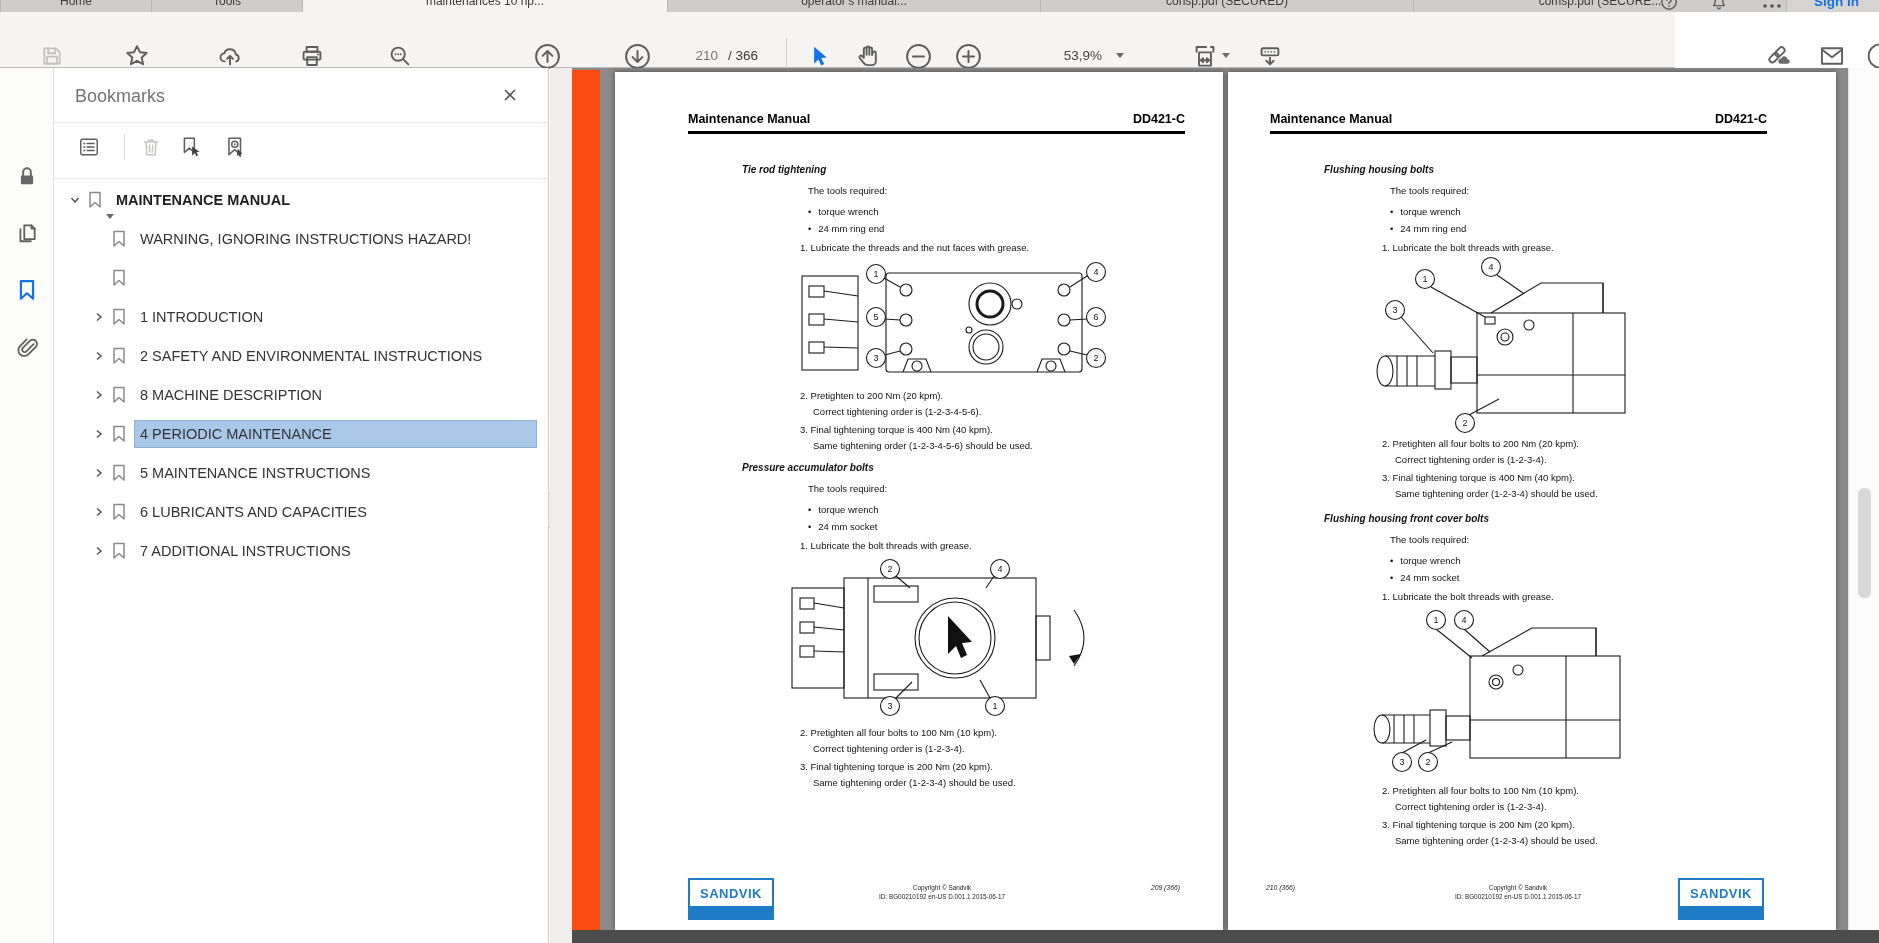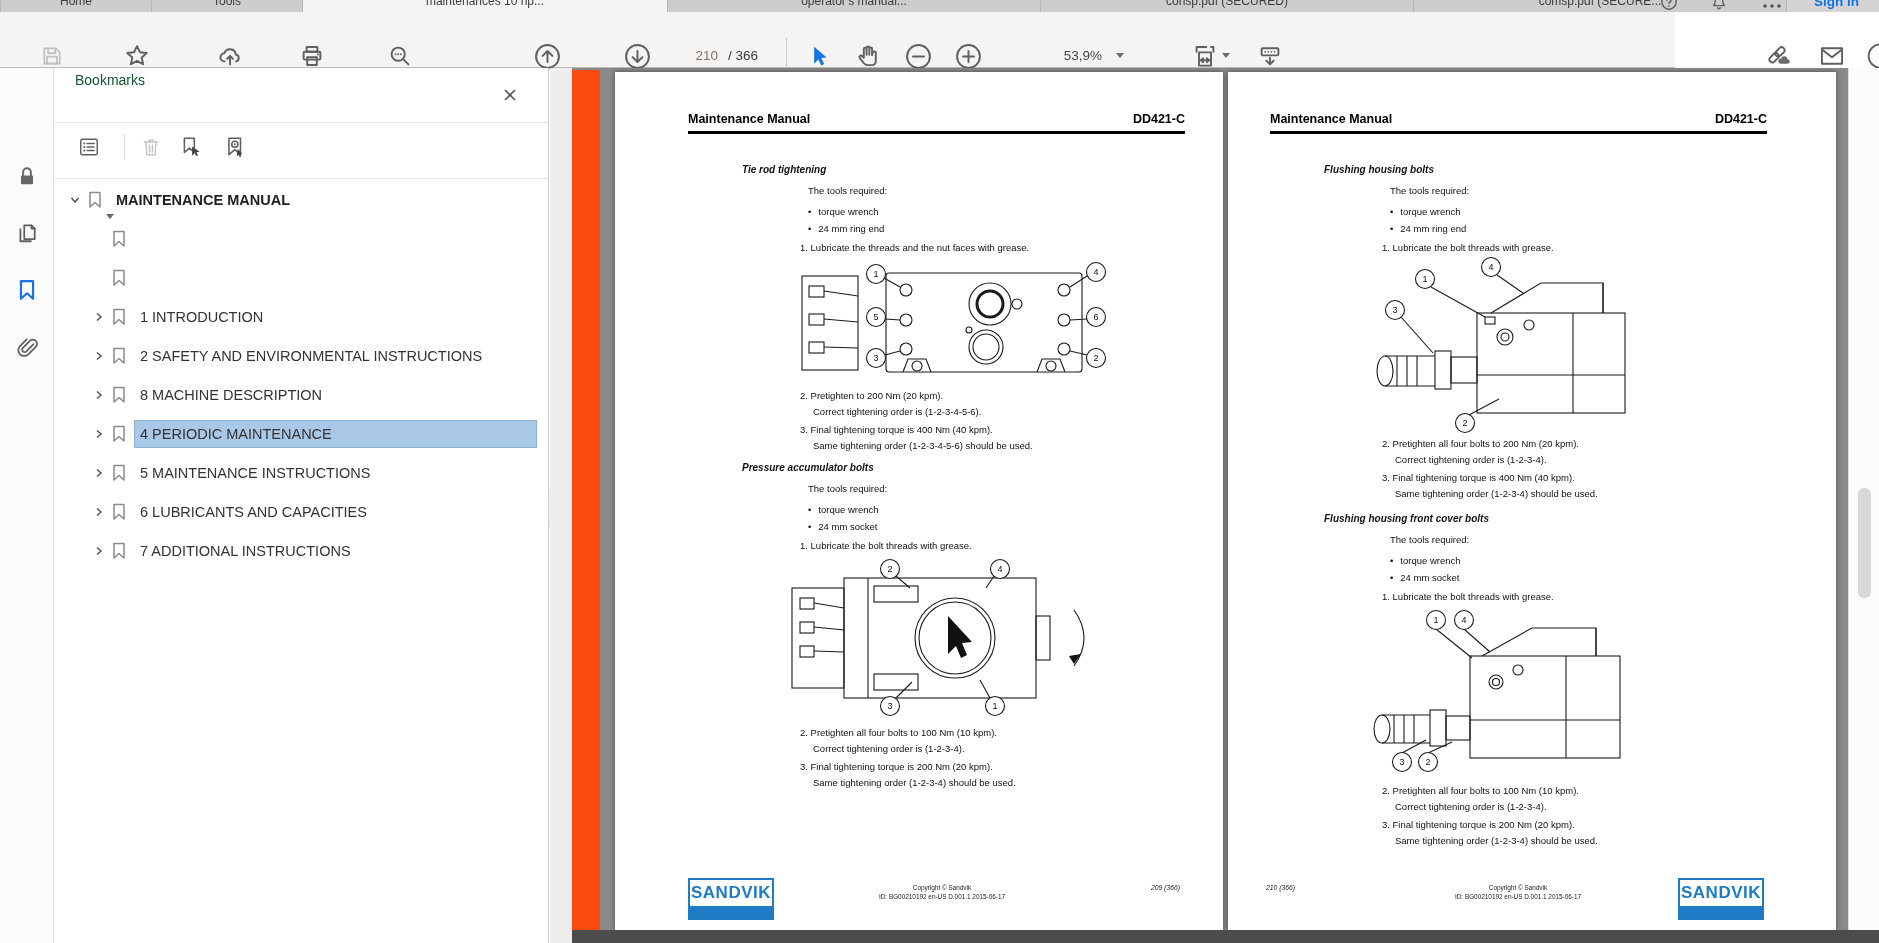--- a/index.html
+++ b/index.html
@@ -23,21 +23,21 @@
          font-family:"Liberation Sans",sans-serif;font-size:13.5px;color:#7d7265;text-align:right;padding:0}
   .pg-tot{position:absolute;left:728px;top:36px;font-size:13.5px;color:#3b3b3b}
   .vdiv{position:absolute;left:786px;top:26px;width:1px;height:32px;background:#cfccc9}
   .zoomtxt{position:absolute;left:1002px;top:36px;width:100px;text-align:right;font-size:13.5px;color:#454545}
   .caret{position:absolute;width:0;height:0;border-left:4px solid transparent;border-right:4px solid transparent;border-top:5px solid #6b6b6b}
   
   .rail{position:absolute;left:0;top:68px;width:54px;height:875px;background:#fbfbfa;border-right:1px solid #e2e0de;box-sizing:border-box}
   .rbn{position:absolute;left:15px;width:24px;height:24px;display:flex;align-items:center;justify-content:center}
   
   .bmpanel{position:absolute;left:54px;top:68px;width:495px;height:875px;background:#fff;border-right:1px solid #cfcdcb;box-sizing:border-box}
-  .bm-title{position:absolute;left:21px;top:4px;font-size:14px;color:#14532d}
+  .bm-title{position:absolute;left:21px;top:18px;font-size:18px;color:#737373}
   .bm-close{position:absolute;left:446px;top:17px;width:20px;height:20px;display:flex;align-items:center;justify-content:center}
   .sep{position:absolute;left:0;right:0;height:1px;background:#e6e5e4}
   .bmt{position:absolute;top:66px;width:26px;height:26px;display:flex;align-items:center;justify-content:center}
   .bm-vdiv{position:absolute;left:70px;top:66px;width:1px;height:26px;background:#dddcdb}
   .bmlist{position:absolute;left:0;top:112px;right:1px}
   .row{display:flex;align-items:center;height:39px}
   .row.lvl0{padding-left:12px}
   .row.lvl1{padding-left:36px}
   .chev{width:18px;height:14px;display:flex;align-items:center;justify-content:center;flex:none}
   .bmi{width:18px;margin:0 6px 0 2px;flex:none}
@@ -60,21 +60,21 @@
   .hdr{position:absolute;font-weight:bold;font-size:12.5px;color:#000;white-space:nowrap}
   .rule{position:absolute;height:2.5px;background:#000}
   .ln{position:absolute;white-space:nowrap;font-size:9.5px;color:#111;line-height:11px}
   .ln.title{font-weight:bold;font-style:italic;font-size:10px}
   .ln.bl::before{content:"•";margin-right:7px}
   .dg{position:absolute}
   .dgtx{font-size:9px;fill:#111;text-anchor:middle;font-family:"Liberation Sans",sans-serif}
   .pgnum{position:absolute;font-style:italic;font-size:6.8px;color:#222;white-space:nowrap}
   .copyr{position:absolute;text-align:center;font-size:6.4px;line-height:8.5px;color:#222}
   .logo{position:absolute;width:86px;height:42px;border:2.5px solid #1e7bc4;background:#fff;display:flex;flex-direction:column;box-sizing:border-box}
-  .logo .lt{flex:1;display:flex;align-items:center;justify-content:center;font-weight:bold;color:#1e7bc4;font-size:17px;letter-spacing:.5px}
+  .logo .lt{flex:1;display:flex;align-items:center;justify-content:center;font-weight:bold;color:#1e7bc4;font-size:13px;letter-spacing:.5px}
   .logo .lb{height:12px;background:#1e7bc4}
 </style>
 </head>
 <body>
 
 <div class="stage">
 
   <div class="tabbar">
     <div class="tab" style="left:0;width:150px">
         <span>Home</span>
@@ -368,20 +368,21 @@
           </span>
         <span class="hlwrap"><span class="bml">MAINTENANCE MANUAL</span></span>
       </div>
       <div class="row lvl1">
         <span class="chev"></span>
         <span class="bmi">
             <svg width="18" height="18" viewBox="0 0 18 18">
               <path d="M4,1.5 h10 v14.5 l-5,-4.5 -5,4.5 z" stroke="#8a8a8a" fill="none" stroke-width="1.5" stroke-linejoin="round"></path>
             </svg>
           </span>
+        <span class="hlwrap"><span class="bml">WARNING, IGNORING INSTRUCTIONS HAZARD!</span></span>
       </div>
       <div class="row lvl1">
         <span class="chev"></span>
         <span class="bmi">
             <svg width="18" height="18" viewBox="0 0 18 18">
               <path d="M4,1.5 h10 v14.5 l-5,-4.5 -5,4.5 z" stroke="#8a8a8a" fill="none" stroke-width="1.5" stroke-linejoin="round"></path>
             </svg>
           </span>
       </div>
       <div class="row lvl1">

